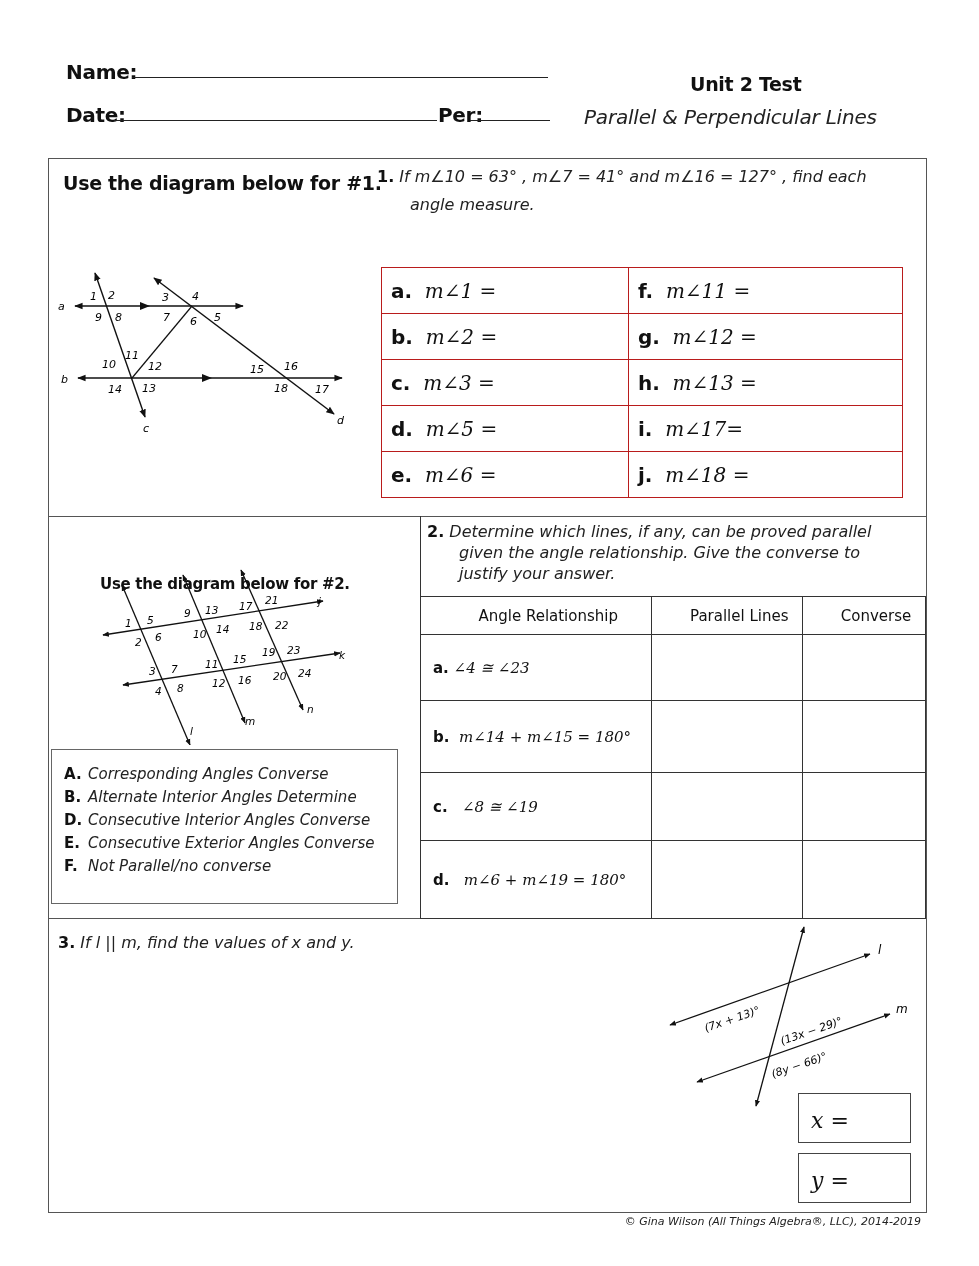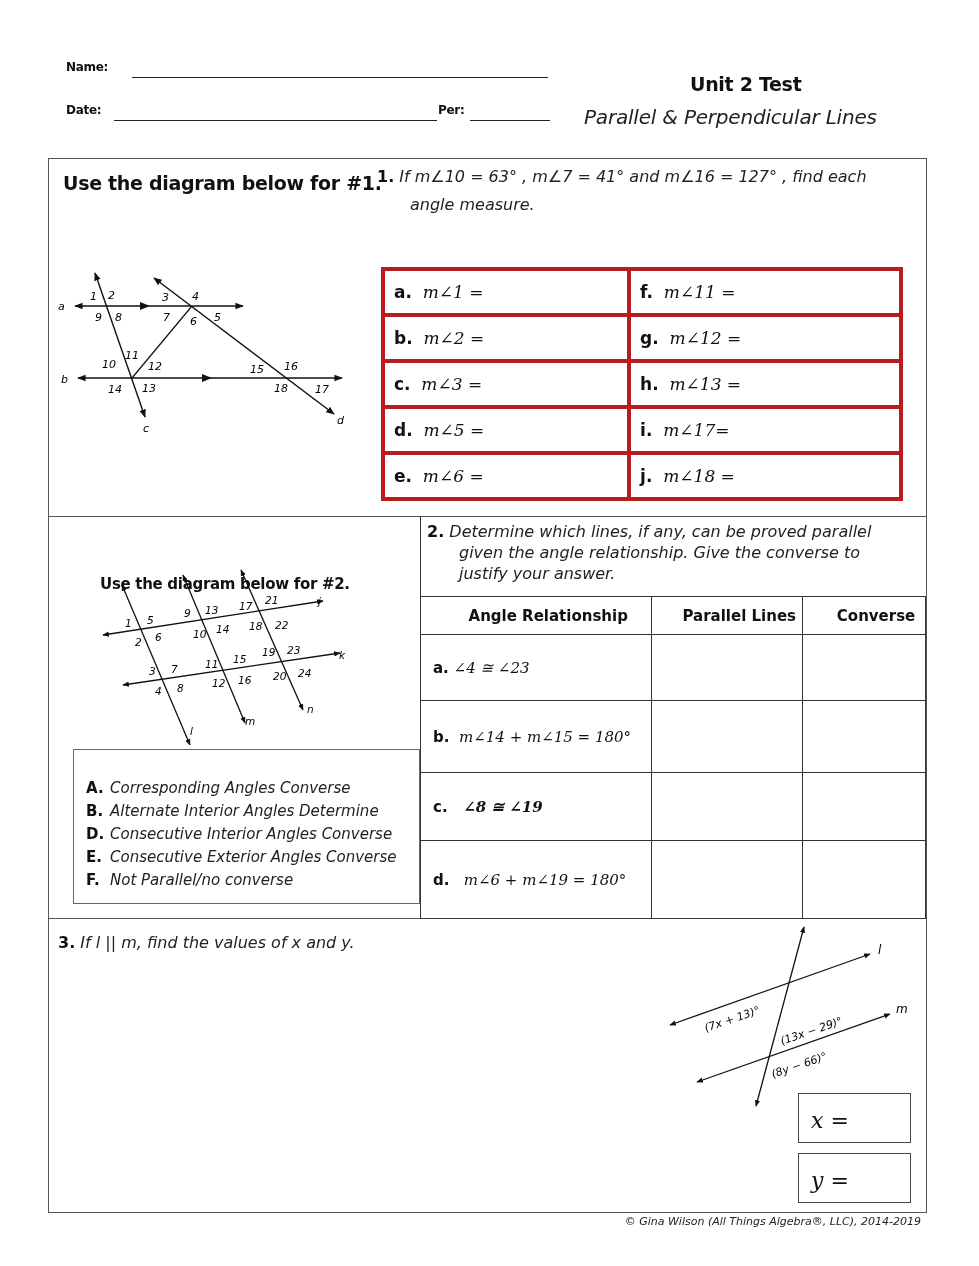--- a/index.html
+++ b/index.html
@@ -1,34 +1,34 @@
 <!DOCTYPE html>
 <html><head>
 <meta charset="utf-8">
 <style>
   * { box-sizing: border-box; margin: 0; padding: 0; }
   body { width: 979px; height: 1266px; background: #ffffff; position: relative; font-family: "DejaVu Sans", sans-serif; color: #111; overflow: hidden; }
   .abs { position: absolute; }
-  .lbl-bold { font-weight: bold; font-size: 12px; letter-spacing: -0.3px; }
+  .lbl-bold { font-weight: bold; font-size: 20px; letter-spacing: -0.3px; }
   .uline { position: absolute; border-bottom: 1px solid #222; height: 1px; }
   .title { font-weight: bold; font-size: 19px; letter-spacing: -0.3px; }
   .subtitle { font-style: italic; font-size: 20px; color: #222; letter-spacing: -0.2px; }
   .frame { position: absolute; border: 1.5px solid #555; }
   .hline { position: absolute; height: 0; border-top: 1.5px solid #555; }
   .vline { position: absolute; width: 0; border-left: 1.5px solid #333; }
   .q-text { font-style: italic; font-size: 16px; color: #222; }
   .serif-i { font-family: "DejaVu Serif", serif; font-style: italic; }
   .bold-lbl { font-weight: bold; font-style: normal; font-family: "DejaVu Sans", sans-serif; }
   table.ans1 { position: absolute; left: 381px; top: 267px; width: 522px; border-collapse: collapse; }
-  table.ans1 td { border: 4px solid #b91c1c; height: 46px; font-size: 17px; padding-left: 9px; vertical-align: middle; }
+  table.ans1 td { border: 1px solid #b91c1c; height: 46px; font-size: 20px; padding-left: 9px; vertical-align: middle; }
   table.ans1 td.c2 { }
   table.q2 { position: absolute; left: 420px; top: 596px; width: 506px; border-collapse: collapse; }
-  table.q2 th { font-size: 15px; font-weight: bold; height: 38px; border: 1px solid #333; padding-left: 24px; }
+  table.q2 th { font-size: 15px; font-weight: normal; height: 38px; border: 1px solid #333; padding-left: 24px; }
   table.q2 td { border: 1px solid #333; font-size: 15px; padding-left: 12px; }
-  .choices { position: absolute; left: 73px; top: 749px; width: 347px; height: 155px; border: 1.5px solid #666; padding: 27px 0 0 12px; }
+  .choices { position: absolute; left: 51px; top: 749px; width: 347px; height: 155px; border: 1.5px solid #666; padding: 13px 0 0 12px; }
   .choice { font-size: 15px; height: 23px; line-height: 23px; white-space: nowrap; }
   .choice b { display: inline-block; width: 24px; }
   .choice i { color: #222; }
   .xybox { position: absolute; left: 798px; width: 113px; height: 50px; border: 1.5px solid #444; font-family: "DejaVu Serif", serif; font-style: italic; font-size: 22px; padding: 14px 0 0 12px; }
   .copyright { position: absolute; right: 58px; top: 1215px; font-style: italic; font-size: 11px; color: #222; }
   svg text { font-family: "DejaVu Sans", sans-serif; font-style: italic; }
 </style>
 </head>
 <body>
 
@@ -198,21 +198,21 @@
   <tr style="height:66px;margin-left:13px;">
     <td><b>a.</b> <span class="serif-i">∠4 ≅ ∠23</span></td>
     <td></td>
     <td></td>
   </tr>
   <tr style="height:72px;">
     <td><b>b.</b>&nbsp; <span class="serif-i">m∠14 + m∠15 = 180°</span></td>
     <td></td>
     <td></td>
   </tr>
-  <tr style="height:68px;font-weight:bold;">
+  <tr style="height:68px;">
     <td><b>c.</b>&nbsp;&nbsp; <span class="serif-i">∠8 ≅ ∠19</span></td>
     <td></td>
     <td></td>
   </tr>
   <tr style="height:78px;">
     <td><b>d.</b>&nbsp;&nbsp; <span class="serif-i">m∠6 + m∠19 = 180°</span></td>
     <td></td>
     <td></td>
   </tr>
 </tbody>

